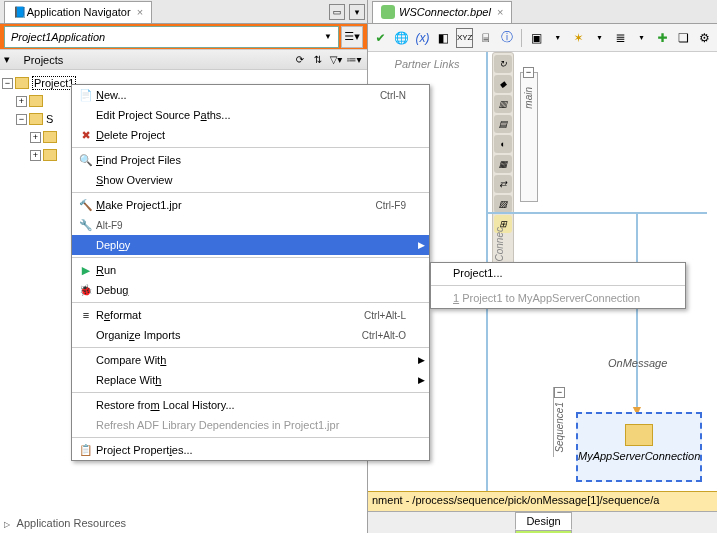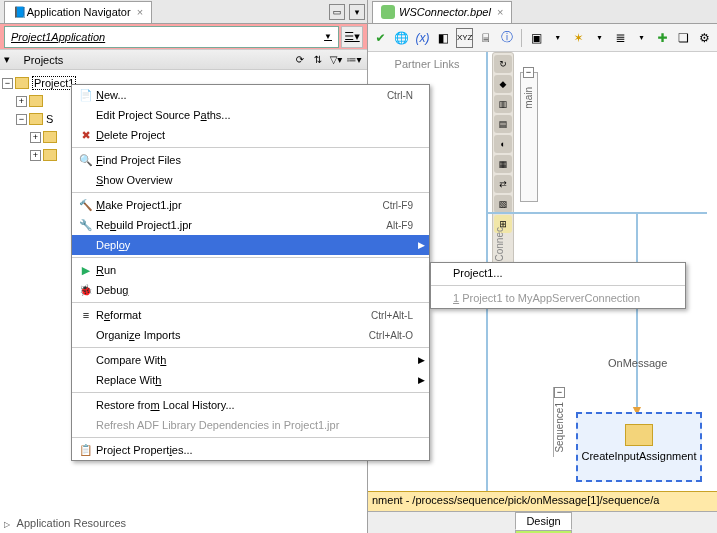--- a/index.html
+++ b/index.html
@@ -8,21 +8,21 @@
 .pane-right { position: absolute; left: 368px; top: 0; right: 0; height: 533px; background: #f5f5f5; }
 
 
 .tab-row { height: 24px; background: #e8e8e8; display: flex; align-items: center; border-bottom: 1px solid #a0a0a0; }
 .tab { display: inline-flex; align-items: center; padding: 2px 8px; background: #fff; border: 1px solid #a0a0a0; border-bottom: none; margin-left: 4px; height: 22px; }
 .tab-close { margin-left: 6px; color: #888; cursor: pointer; }
 .tab-row .spacer { flex: 1; }
 .tab-min { width: 16px; height: 16px; border: 1px solid #888; margin: 0 2px; display: inline-flex; align-items: center; justify-content: center; font-size: 9px; }
 
 
-.dropdown-bar { height: 26px; display: flex; align-items: center; padding: 2px 4px; border-bottom: 1px solid #ccc; background: #fca5a5; text-decoration: underline;}
+.dropdown-bar { height: 26px; display: flex; align-items: center; padding: 2px 4px; border-bottom: 1px solid #ccc; background: #f97316;}
 .dropdown { flex: 1; height: 22px; border: 1px solid #7a9; background: #fff; padding: 2px 6px; font-style: italic; display: flex; align-items: center; justify-content: space-between;}
 .dropdown .arrow { font-style: normal; font-size: 8px; }
 .icon-btn { width: 22px; height: 22px; border: 1px solid #bbb; margin-left: 2px; background: #eee; display: inline-flex; align-items: center; justify-content: center; }
 
 
 .section-h { height: 20px; background: linear-gradient(#f0f0f0,#e0e0e0); display: flex; align-items: center; padding: 0 4px; border-bottom: 1px solid #ccc;}
 .section-h .lbl { flex: 1; margin-left: 14px; }
 .mini-icon { width: 16px; height: 16px; margin: 0 1px; display: inline-flex; align-items: center; justify-content: center; font-size: 10px;}
 
 
@@ -35,40 +35,40 @@
 
 .bottom-sec { position: absolute; bottom: 4px; left: 4px; color: #555; }
 .bottom-sec .tri { font-size: 8px; margin-right: 4px; }
 
 
 .ctx-menu { position: absolute; left: 71px; top: 84px; width: 359px; background: #fff; border: 1px solid #888; box-shadow: 2px 2px 4px rgba(0,0,0,0.3); z-index: 50;}
 .ctx-row { display: flex; align-items: center; height: 20px; padding: 0 4px; }
 .ctx-row.disabled { color: #999; }
 .ctx-row .ico { width: 20px; display:inline-flex; justify-content:center; }
 .ctx-row .lbl { flex: 1; }
-.ctx-row .shortcut { color: #555; margin-right: 12px; font-size: 10px; }
+.ctx-row .shortcut { color: #555; margin-right: 19px; font-size: 10px; }
 .ctx-row .sub-arrow { font-size: 9px; }
 .ctx-sep { height: 1px; background: #ccc; margin: 2px 0; }
 .ctx-row.hl { background: #3a6fdc; color: #fff; }
 .mn { text-decoration: underline; }
 
 
 .sub-menu { position: absolute; left: 430px; top: 262px; width: 256px; background: #fff; border: 1px solid #888; box-shadow: 2px 2px 4px rgba(0,0,0,0.3); z-index: 60;}
 .sub-menu .ctx-row .ico { width: 14px; }
 .sub-menu .ctx-row .lbl { padding-left: 4px; }
 
 
 .r-tab-row { height: 24px; background: #e8e8e8; display:flex; align-items:center; border-bottom: 1px solid #a0a0a0;}
 .r-tab { display:inline-flex; align-items:center; padding: 2px 8px; background:#fff; border:1px solid #a0a0a0; border-bottom:none; margin-left:4px; height: 22px;}
 .r-tab .ico { width:14px; height:14px; background:#7bc96f; border-radius: 3px; margin-right:4px; display:inline-block;}
 .r-toolbar { height: 28px; background:#f4f4f4; border-bottom:1px solid #ccc; display:flex; align-items:center; padding: 0 4px; gap:4px;}
 .r-toolbar .tb { width:20px; height:20px; display:inline-flex; align-items:center; justify-content:center; font-size:12px;}
 .r-toolbar .sep-v { width:1px; height:18px; background:#bbb; margin:0 2px;}
 
-.r-body { position:absolute; top:52px; bottom: 22px; left:0; right:0; background:#fff; }
+.r-body { position:absolute; top:52px; bottom: 22px; left:0; right:0; background:#fff;font-style:italic; }
 .partner-area { position:absolute; left:0; top:0; width:120px; height:100%; border-right: 2px solid #9bc4e2; background:#fff;}
 .partner-label { text-align:center; color:#888; padding:6px 0;}
 .pal-col { position:absolute; left:124px; top:0; width:22px; height:220px; background:#e8e4dc; border:1px solid #c8c4bc; border-radius: 3px;}
 .pal-col .pi { width:18px; height:18px; margin:2px auto; background:#cfcac0; border-radius:3px; display:flex; align-items:center; justify-content:center; font-size:9px;}
 .pal-col .pi.active { background:#f1e6a8;}
 .main-strip { position:absolute; left:152px; top:20px; width:18px; height:130px; border:1px solid #aaa; background:#f9f9f9;}
 .main-strip .minus { position:absolute; top:-6px; left:2px; width:11px; height:11px; border:1px solid #888; background:#fff; text-align:center; line-height:9px; font-size:9px;}
 .main-strip .vtext { writing-mode: vertical-rl; transform: rotate(180deg); font-size:10px; color:#666; margin-top: 14px; margin-left:2px;}
 .flow-line-h { position:absolute; left:120px; top:160px; right:10px; height:2px; background:#9bc4e2;}
 .flow-line-v { position:absolute; left:268px; top:160px; width:2px; height:220px; background:#9bc4e2;}
@@ -210,21 +210,21 @@
       <div class="vtext2">WSConnec</div>
     </div>
     <div class="onmsg-label">OnMessage</div>
     <div class="seq-strip">
       <div class="minus">−</div>
       <div class="vtext3">Sequence1</div>
     </div>
     <div class="arrow-down-blue">▼</div>
     <div class="assign-box">
       <div class="ab-icon"></div>
-      <div class="ab-lbl">CreateInputAssignment</div>
+      <div class="ab-lbl">MyAppServerConnection</div>
     </div>
   </div>
 
   <div class="breadcrumb-bar">
     <span>nment - /process/sequence/pick/onMessage[1]/sequence/a</span>
   </div>
   <div class="bottom-tabs">
     <span class="bt active">Design</span>
     <span class="bt">Source</span>
     <span class="bt">History</span>
@@ -255,21 +255,20 @@
       <span class="lbl"><span class="mn">S</span>how Overview</span>
     </div>
   <div class="ctx-sep"></div>
   <div class="ctx-row">
       <span class="ico">🔨</span>
       <span class="lbl"><span class="mn">M</span>ake Project1.jpr</span>
       <span class="shortcut">Ctrl-F9</span>
     </div>
   <div class="ctx-row">
       <span class="ico">🔧</span>
-      <span class="lbl">Re<span class="mn">b</span>uild Project1.jpr</span>
       <span class="shortcut">Alt-F9</span>
     </div>
   <div class="ctx-row hl">
       <span class="ico"></span>
       <span class="lbl">Depl<span class="mn">o</span>y</span>
       <span class="sub-arrow">▶</span>
     </div>
   <div class="ctx-sep"></div>
   <div class="ctx-row">
       <span class="ico" style="color:#27ae60">▶</span>

